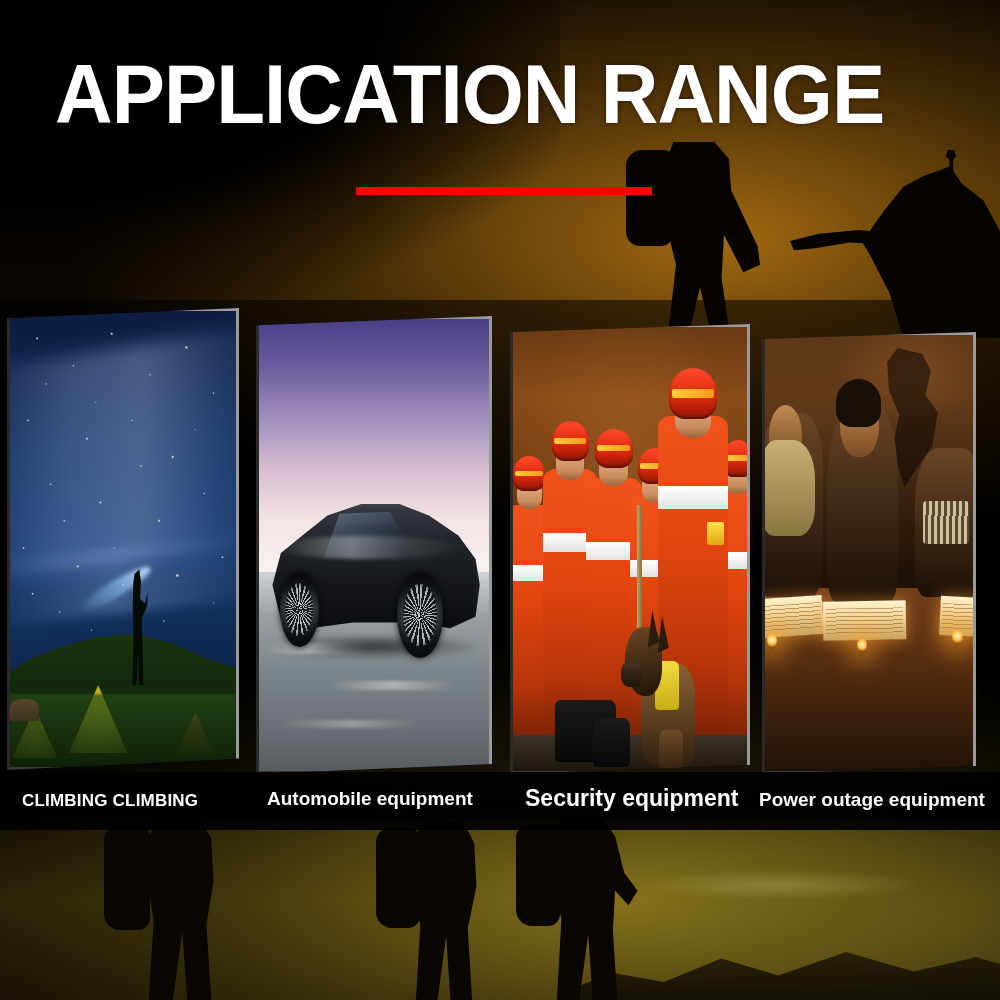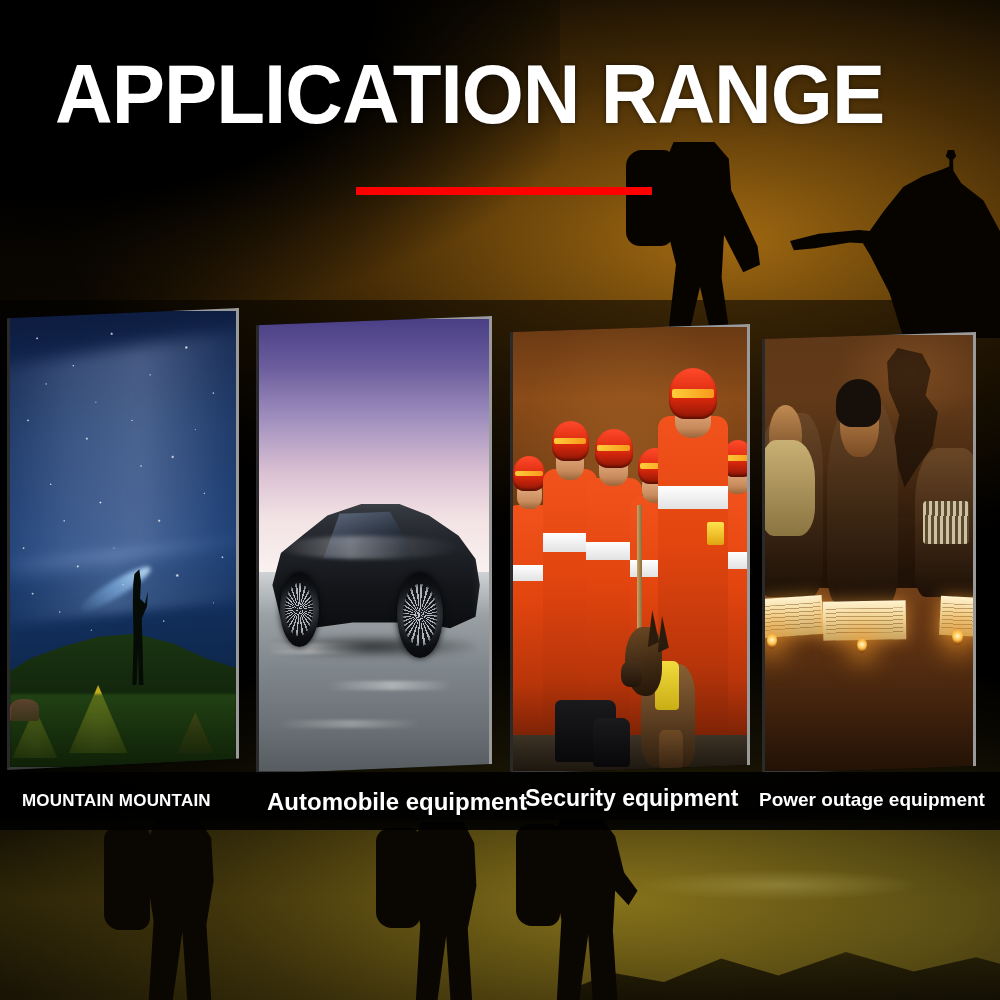--- a/index.html
+++ b/index.html
@@ -279,21 +279,21 @@
   .bk3 { left:84%; top:60%; width:22%; transform:rotate(3deg); }
   .candle { position:absolute; width:5%; height:4%; border-radius:50%;
     background:radial-gradient(circle, #fff8d0 0%, #ffc24a 40%, rgba(255,140,20,0.35) 70%, rgba(255,120,0,0) 100%);
     box-shadow:0 0 24px 10px rgba(255,160,40,0.55); }
   .cd1 { left:1%; top:68%; } .cd2 { left:44%; top:69%; } .cd3 { left:90%; top:67%; }
 
   
   .caption { position:absolute; color:#fff; font-weight:bold; white-space:nowrap;
     font-family:"Liberation Sans", sans-serif; text-shadow:0 1px 2px rgba(0,0,0,0.9); }
   #caption-1 { left:22px; top:791px; font-size:17px; letter-spacing:0.2px; }
-  #caption-2 { left:267px; top:788px; font-size:24px; }
+  #caption-2 { left:267px; top:788px; font-size:19px; }
   #caption-3 { left:525px; top:785px; font-size:23px; }
   #caption-4 { left:759px; top:789px; font-size:19px; }
 
   
   #caption-strip { position:absolute; left:0; top:772px; width:1000px; height:58px;
     background:linear-gradient(180deg, rgba(0,0,0,0.92) 0%, rgba(0,0,0,0.97) 60%, rgba(0,0,0,0.9) 100%); }
 </style>
 </head>
 <body>
 
@@ -437,16 +437,16 @@
       <div class="book bk2"></div>
       <div class="book bk3"></div>
       <div class="candle cd1"></div>
       <div class="candle cd2"></div>
       <div class="candle cd3"></div>
     </div>
   </div>
 </div>
 
 <div id="caption-strip"></div>
-<div class="caption" id="caption-1">MOUNTAIN  MOUNTAIN</div>
+<div class="caption" id="caption-1">CLIMBING  CLIMBING</div>
 <div class="caption" id="caption-2">Automobile equipment</div>
 <div class="caption" id="caption-3">Security equipment</div>
 <div class="caption" id="caption-4">Power outage equipment</div>
 
 </body></html>

